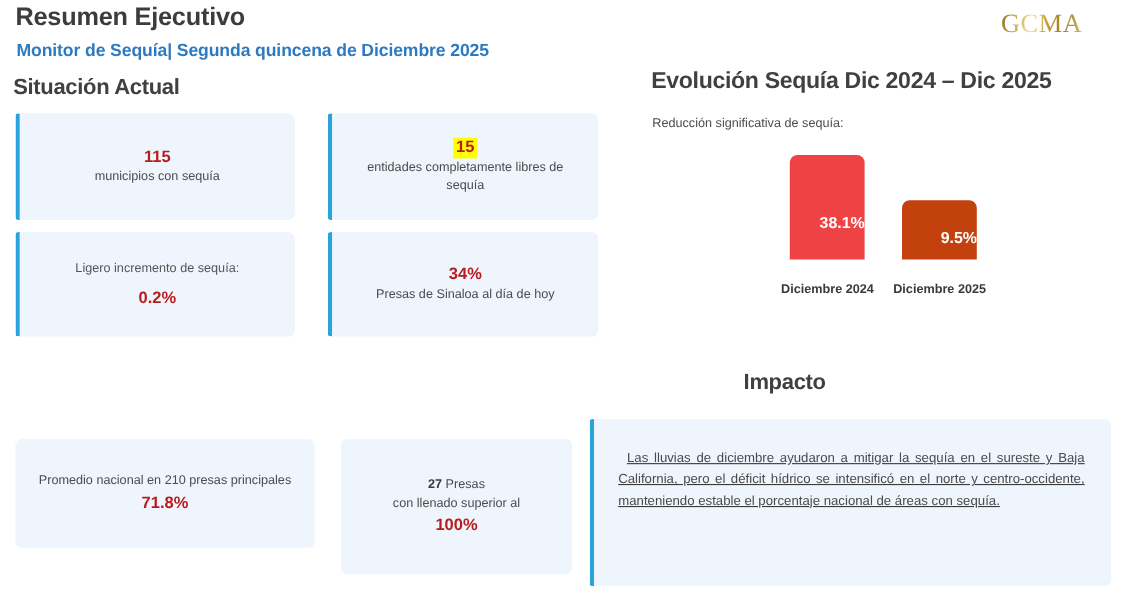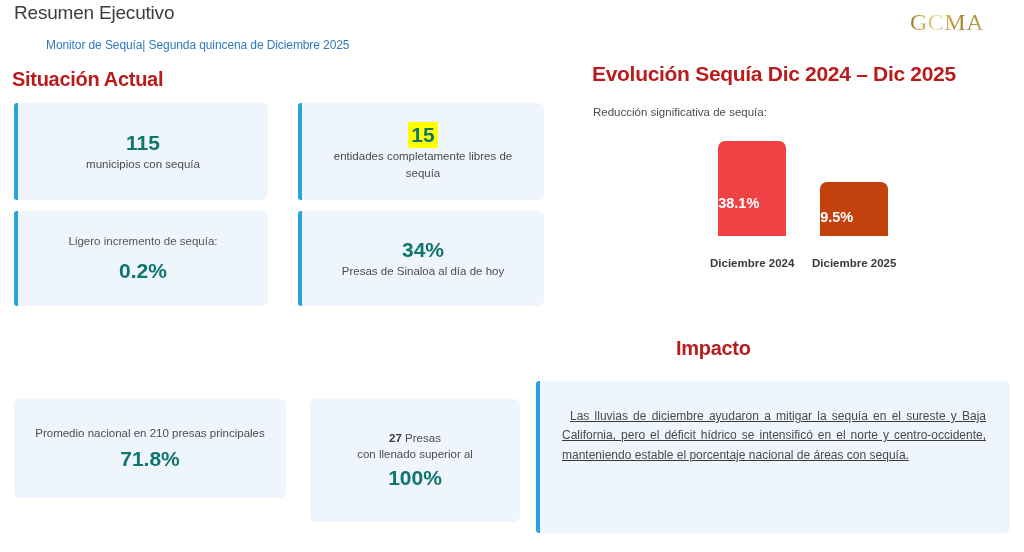--- a/index.html
+++ b/index.html
@@ -20,34 +20,33 @@
     position: relative;
     width: 1024px;
     height: 552px;
   }
 
   
   .doc-title {
     position: absolute;
     left: 14px;
     top: 2px;
-    font-size: 19px;
-    font-weight: normal;
+    font-size: 23px;
+    font-weight: bold;
     color: #3c3c3c;
     letter-spacing: -0.2px;
   }
   .doc-subtitle {
     position: absolute;
     left: 15px;
     top: 38px;
-    font-size: 12px;
-    font-weight: normal;
+    font-size: 16px;
+    font-weight: bold;
     color: #2e7ac0;
     letter-spacing: -0.1px;
-    margin-left: 31px;
   }
   .brand-logo {
     position: absolute;
     right: 40px;
     top: 9px;
     font-family: "Liberation Serif", serif;
     font-size: 24px;
     letter-spacing: 0.5px;
     font-weight: normal;
     background: linear-gradient(100deg, #8a6a22 0%, #c9a84c 18%, #efe0a8 38%, #c79e3f 55%, #9c7a28 75%, #d8bf71 100%);
@@ -55,21 +54,21 @@
     background-clip: text;
     color: transparent;
     -webkit-text-fill-color: transparent;
   }
 
   
   .sec-heading {
     position: absolute;
     font-size: 20px;
     font-weight: bold;
-    color: #b91c1c;
+    color: #404040;
     letter-spacing: -0.3px;
   }
   #h-situacion { left: 12px; top: 68px; }
   #h-evolucion { left: 592px; top: 62px; font-size: 21px; }
   #h-presas    { left: 135px; top: 353px; }
   #h-impacto   { left: 676px; top: 337px; text-align: right; }
 
   
   .card {
     position: absolute;
@@ -87,23 +86,23 @@
     height: 100%;
     display: flex;
     flex-direction: column;
     align-items: center;
     justify-content: center;
     text-align: center;
     box-sizing: border-box;
     padding: 6px 14px;
   }
   .big-num {
-    font-size: 21px;
-    font-weight: bold;
-    color: #0f766e;
+    font-size: 15px;
+    font-weight: bold;
+    color: #b91c1c;
     line-height: 1.25;
   }
   .big-num.hl {
     background: #ffff00;
     padding: 0 3px;
     border-radius: 1px;
   }
   .card-label {
     font-size: 11.5px;
     color: #4c4c4c;
@@ -159,21 +158,21 @@
     position: absolute;
     bottom: 26px;
     display: flex;
     flex-direction: column;
     align-items: center;
   }
   .bar {
     border-radius: 7px 7px 0 0;
     display: flex;
     align-items: center;
-    justify-content: flex-start;
+    justify-content: flex-end;
     box-sizing: border-box;
   }
   .bar-value {
     color: #ffffff;
     font-size: 14.5px;
     font-weight: bold;
     position: relative;
     top: 14px;
   }
   .bar-cat {

